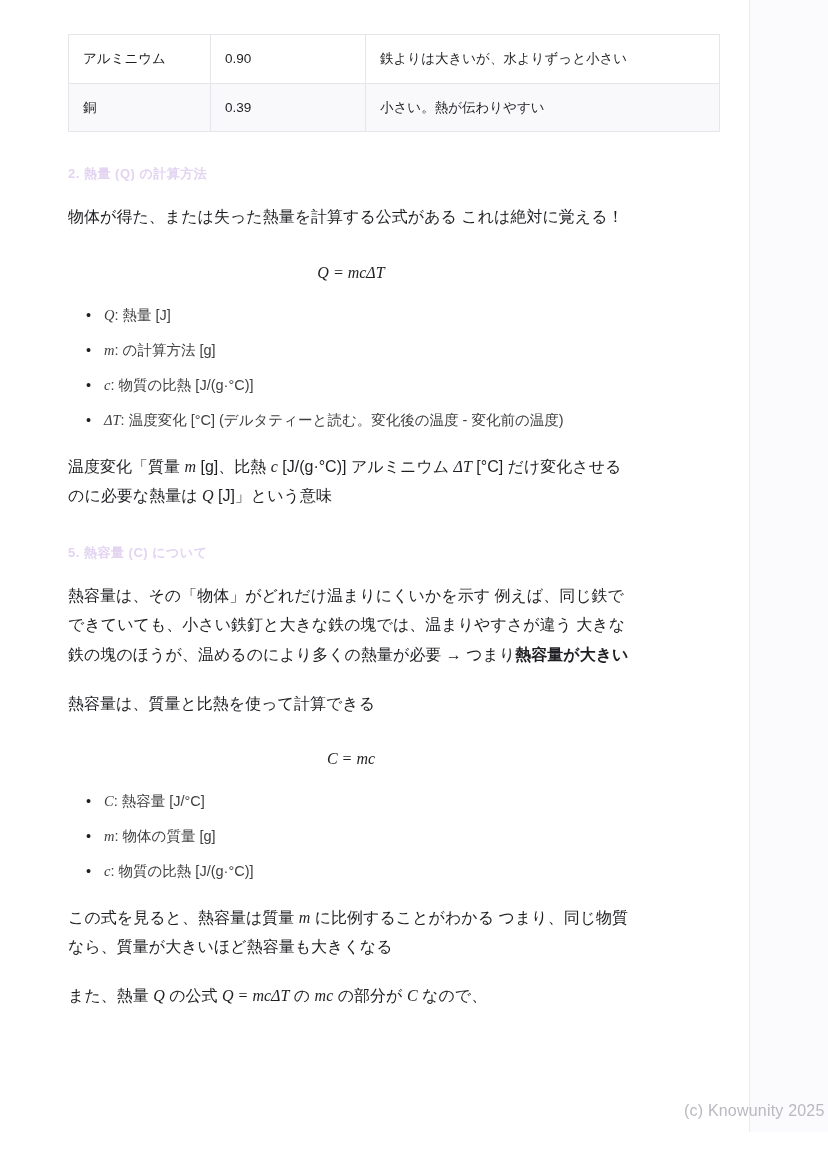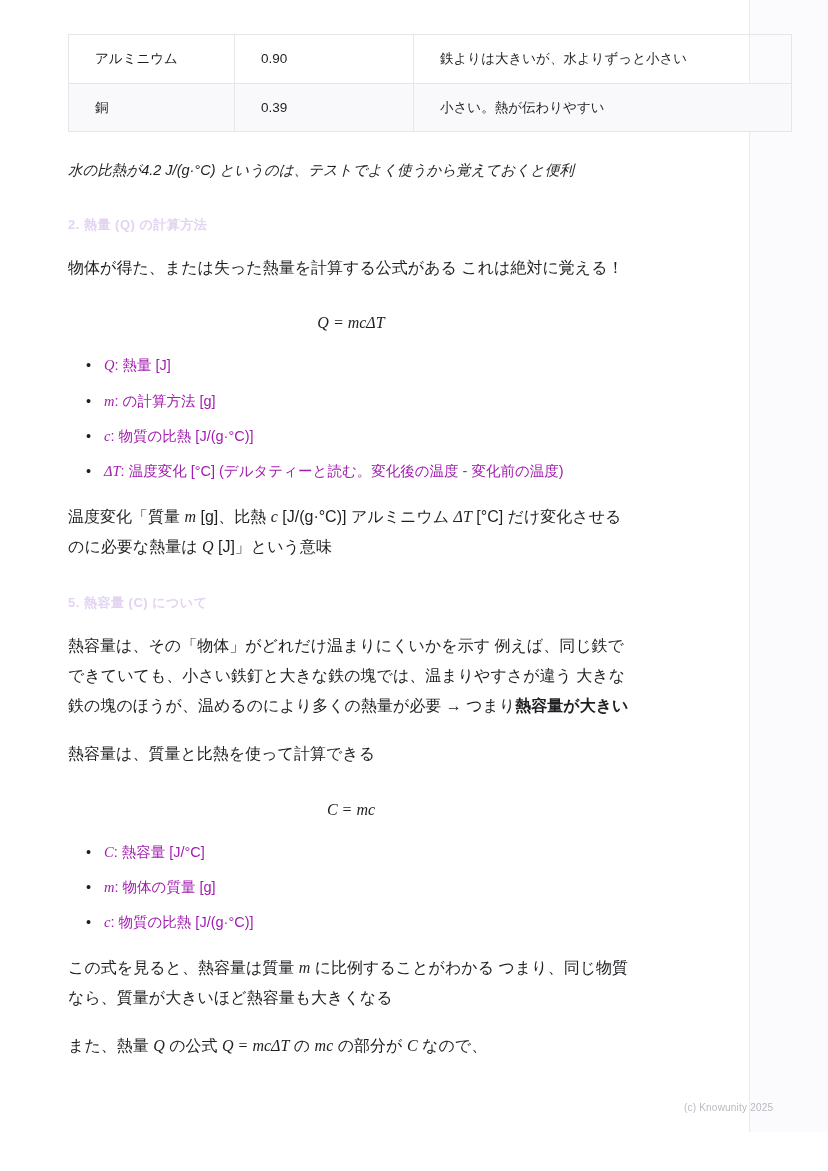--- a/index.html
+++ b/index.html
@@ -41,21 +41,21 @@
   
   table.props {
     border-collapse: collapse;
     width: 566px;
     margin-top: 34px;
     table-layout: fixed;
     font-size: 13.5px;
   }
   table.props td {
     border: 1px solid #e6e6ea;
-    padding: 13px 26px;
+    padding: 13px 14px;
     vertical-align: top;
     line-height: 1.6;
     color: #1f1f23;
   }
   table.props tr.alt td {
     background: #f9f9fb;
   }
   table.props td.c1 { width: 113px; }
   table.props td.c2 { width: 126px; }
   table.props td.c3 { width: 325px; }
@@ -93,40 +93,40 @@
     list-style: none;
     margin: 22px 0 0 0;
     padding: 0;
   }
   ul.defs li {
     font-size: 14.5px;
     line-height: 1.6;
     margin: 0 0 12px 0;
     padding-left: 36px;
     position: relative;
-    color: #a21caf;
+    color: #404040;
   }
   ul.defs li:last-child { margin-bottom: 0; }
   ul.defs li::before {
     content: "•";
     position: absolute;
     left: 18px;
     top: 0;
     color: #1f1f23;
   }
   .sym {
     font-family: "Liberation Serif", serif;
     font-style: italic;
   }
   .strong { font-weight: bold; }
   .footer {
     position: absolute;
     left: 684px;
     top: 1102px;
-    font-size: 10px;
+    font-size: 16px;
     color: #b9b9c0;
     letter-spacing: 0.2px;
   }
 </style>
 </head>
 <body>
 
 <div class="page">
 
   <div class="right-rail"></div>
@@ -141,21 +141,20 @@
           <td class="c3">鉄よりは大きいが、水よりずっと小さい</td>
         </tr>
         <tr class="alt">
           <td class="c1">銅</td>
           <td class="c2">0.39</td>
           <td class="c3">小さい。熱が伝わりやすい</td>
         </tr>
       </tbody>
     </table>
 
-    <p class="note">水の比熱が4.2 J/(g·°C) というのは、テストでよく使うから覚えておくと便利</p>
 
     <h2 class="sec">2. 熱量 (Q) の計算方法</h2>
 
     <p class="body">物体が得た、または失った熱量を計算する公式がある これは絶対に覚える！</p>
 
     <div class="formula">Q = mcΔT</div>
 
     <ul class="defs">
       <li><span class="sym">Q</span><span>: 熱量 [J]</span></li>
       <li><span class="sym">m</span><span>: の計算方法 [g]</span></li>

